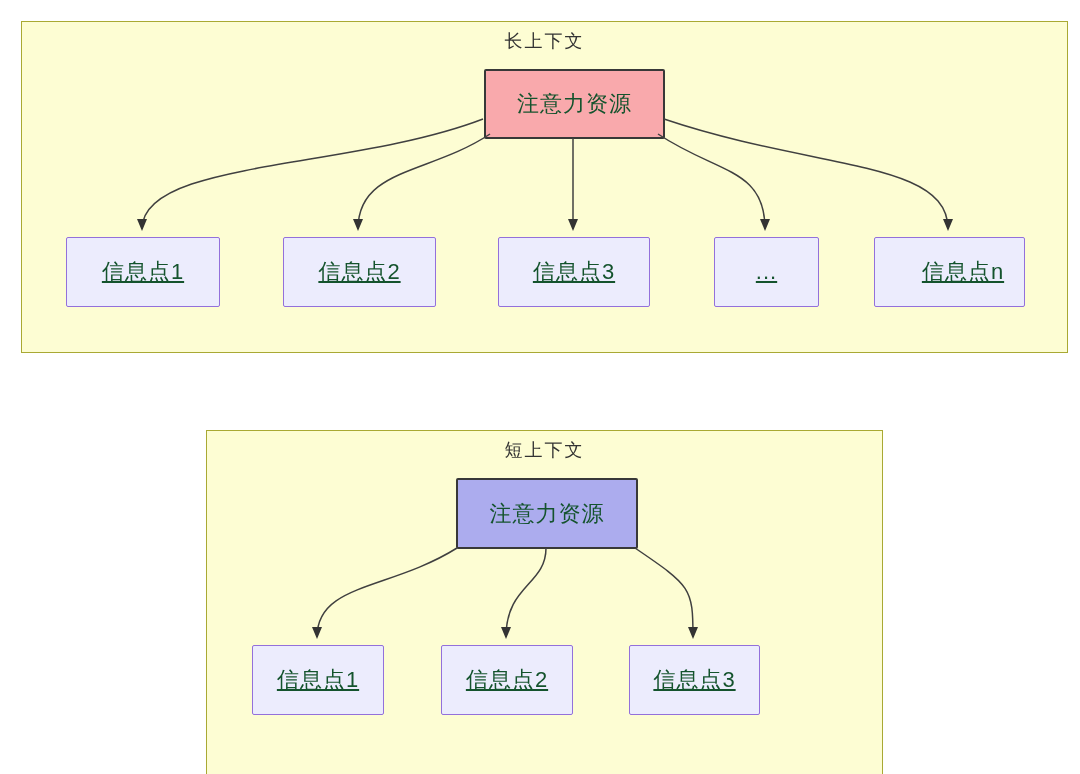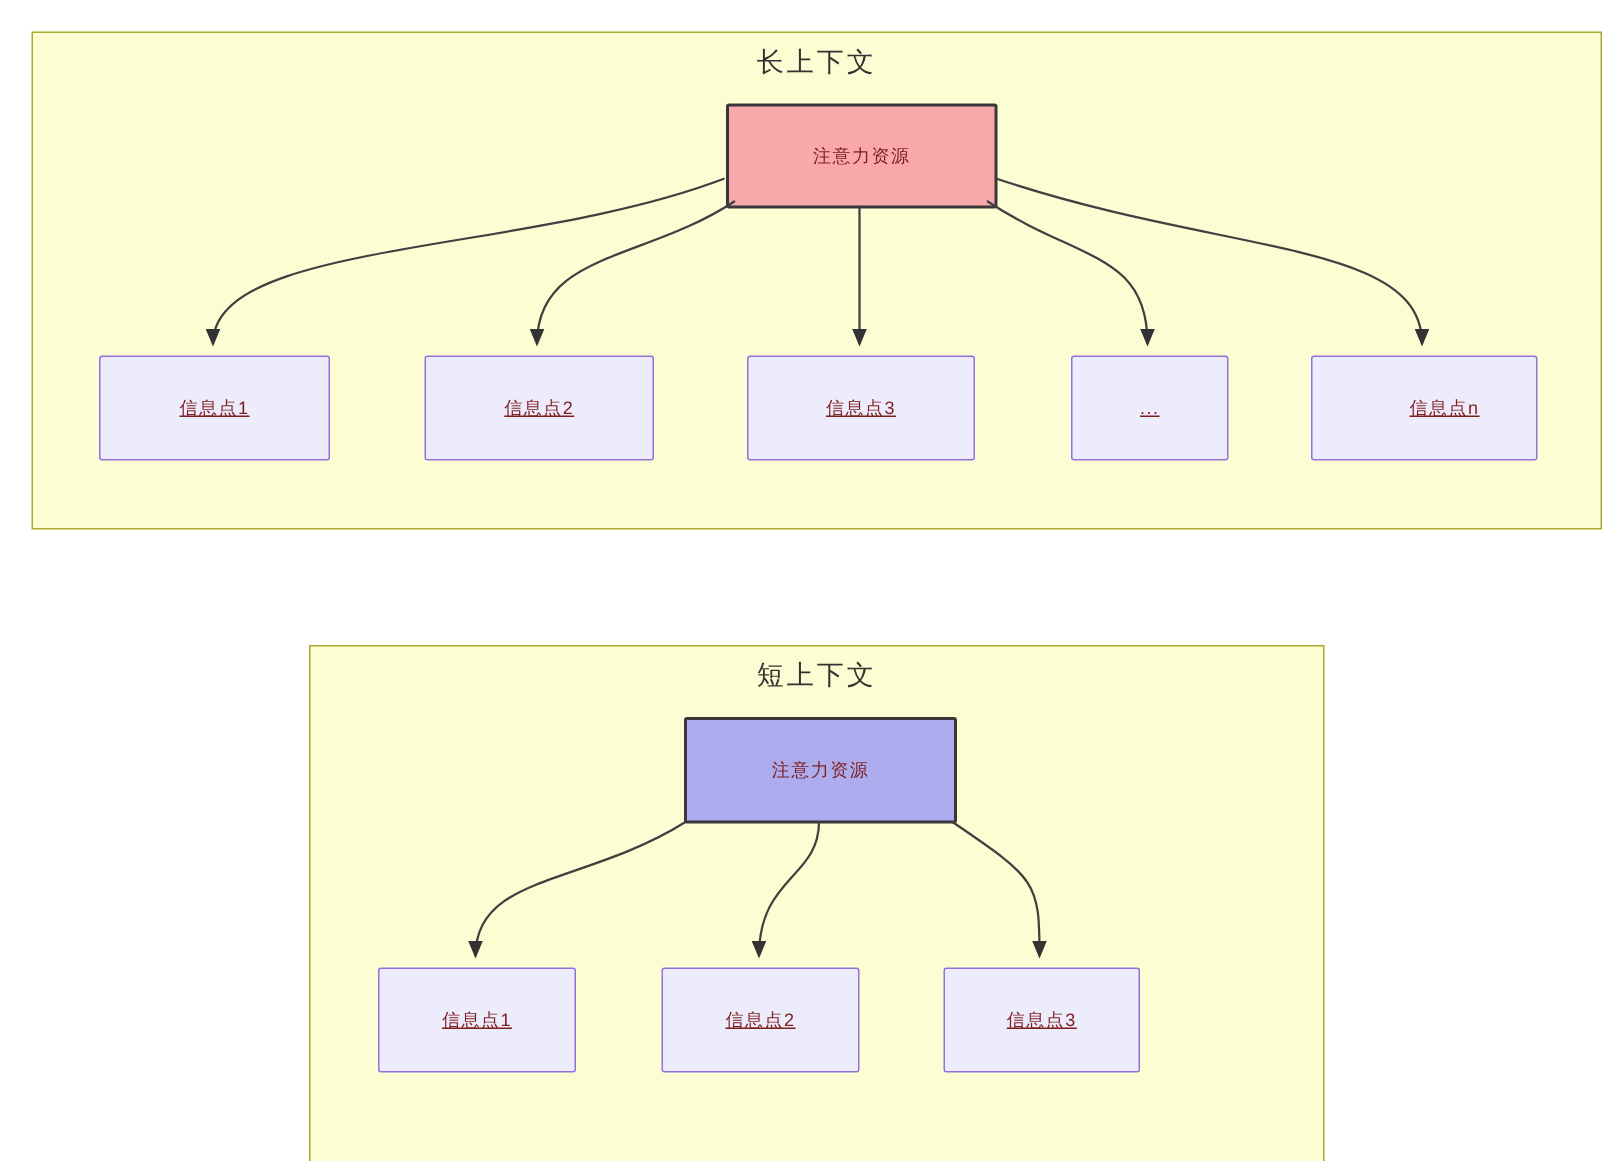--- a/index.html
+++ b/index.html
@@ -38,23 +38,23 @@
     font-size: 18px;
     letter-spacing: 2px;
     color: #333333;
   }
   .node {
     position: absolute;
     display: flex;
     align-items: center;
     justify-content: center;
     box-sizing: border-box;
-    font-size: 12px;
+    font-size: 22px;
     letter-spacing: 1px;
-    color: #7f1d1d;
+    color: #14532d;
     border-radius: 2px;
     z-index: 1;
   }
   .root-node {
     border: 2px solid #383838;
     z-index: 3;
   }
   .info-node {
     background: #ECECFD;
     border: 1.4px solid #9370DB;

